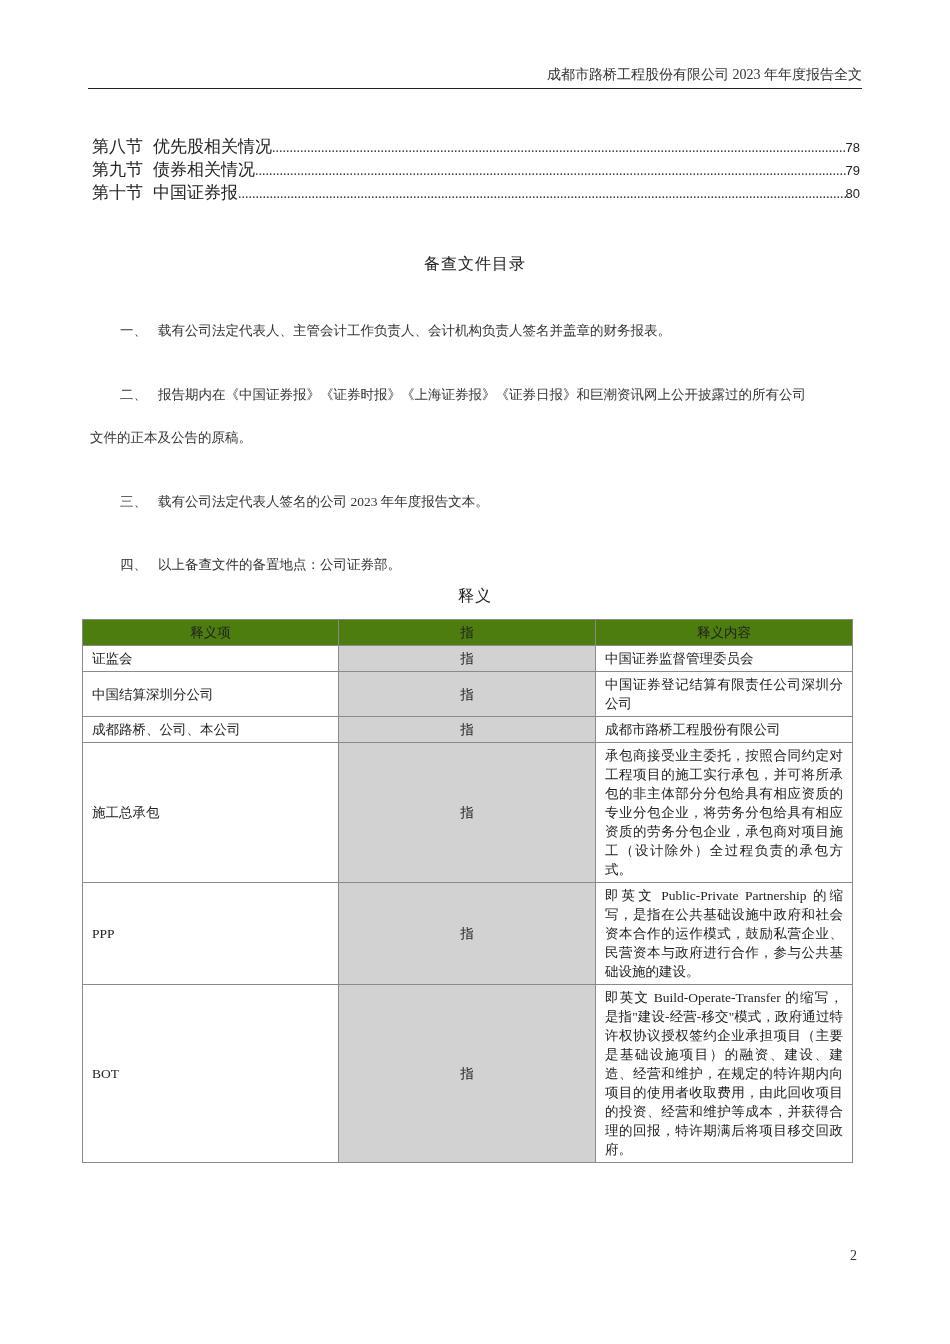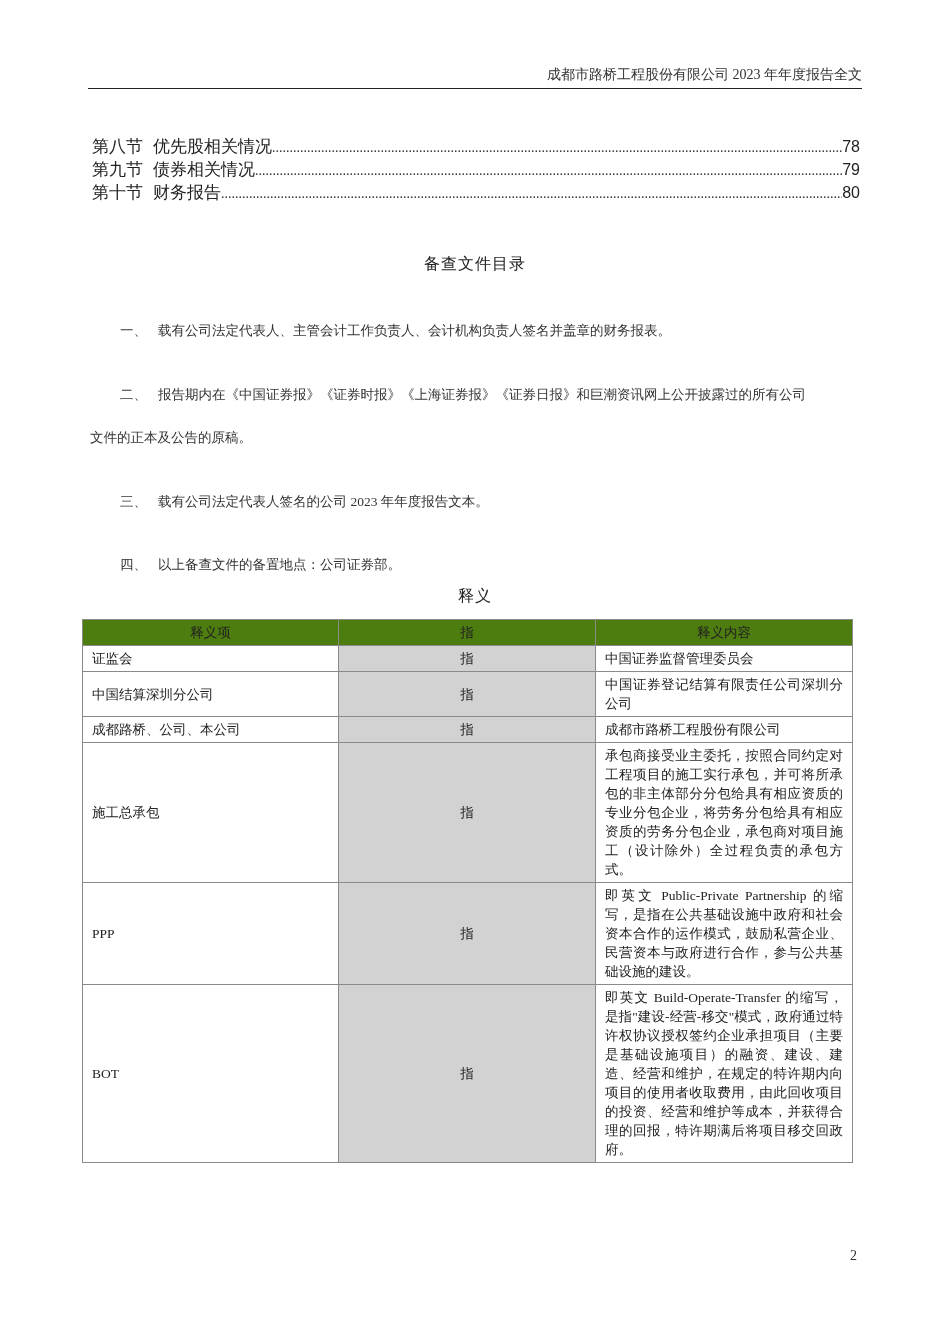--- a/index.html
+++ b/index.html
@@ -18,21 +18,21 @@
       display: flex; align-items: baseline; font-size: 17px; height: 23px; line-height: 23px; color: #222;
     }
     .toc-sec { white-space: nowrap; }
     .toc-title { white-space: nowrap; margin-left: 10px; }
     .toc-dots {
       flex: 1; overflow: hidden; white-space: nowrap; color: #333; font-size: 14px; letter-spacing: 0px;
     }
     .toc-dots::after {
       content: "........................................................................................................................................................................................................................................................................";
     }
-    .toc-page { white-space: nowrap; font-family: "Liberation Sans", sans-serif; font-size: 16px; }
+    .toc-page { white-space: nowrap; font-family: "Liberation Sans", sans-serif; font-size: 13px; }
 
     .h-title {
       position: absolute; left: 0; width: 950px; text-align: center;
       font-size: 16px; color: #222; letter-spacing: 1px;
     }
     .para {
       position: absolute; left: 92px; width: 760px; font-size: 13.5px; color: #333; line-height: 20px;
     }
     .para .num { display: inline-block; width: 38px; margin-left: 28px; }
     table.defs {
@@ -65,21 +65,21 @@
     <span class="toc-page">78</span>
   </div>
   <div class="toc-row">
     <span class="toc-sec">第九节</span>
     <span class="toc-title">债券相关情况</span>
     <span class="toc-dots"></span>
     <span class="toc-page">79</span>
   </div>
   <div class="toc-row">
     <span class="toc-sec">第十节</span>
-    <span class="toc-title">财务报告</span>
+    <span class="toc-title">中国证券报</span>
     <span class="toc-dots"></span>
     <span class="toc-page">80</span>
   </div>
 </div>
 
 <div class="h-title" style="top:254px;">备查文件目录</div>
 
 <div class="para" style="top:321px;">
   <span class="num">一、</span><span>载有公司法定代表人、主管会计工作负责人、会计机构负责人签名并盖章的财务报表。</span>
 </div>

